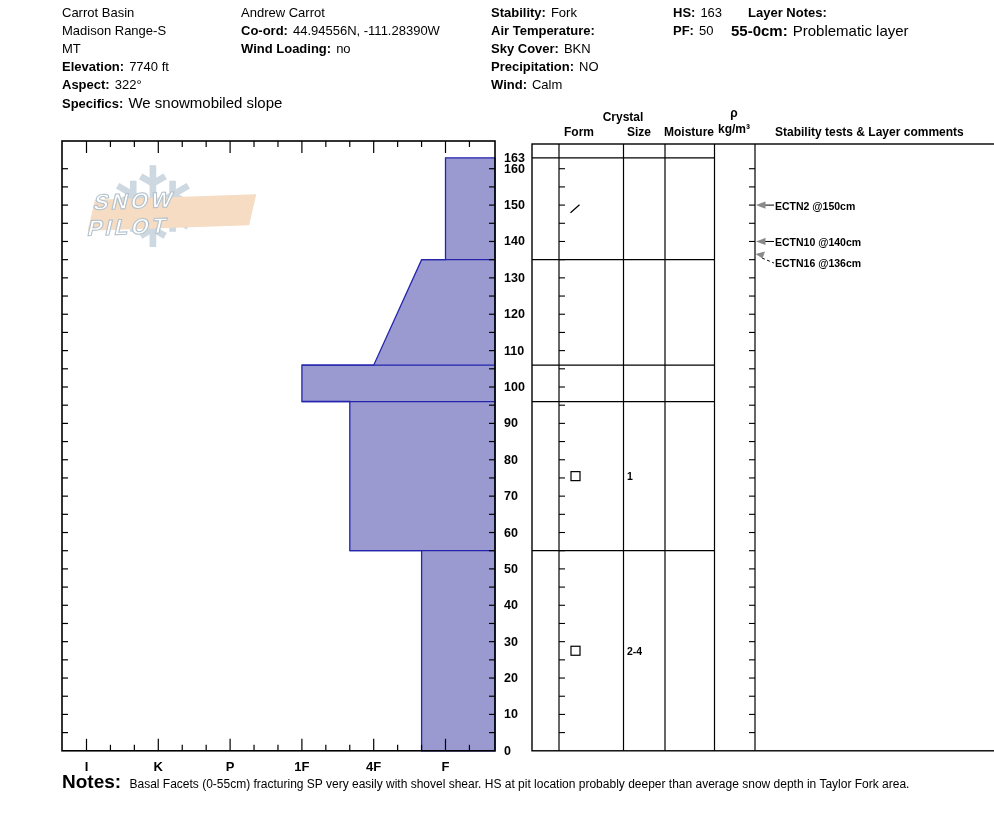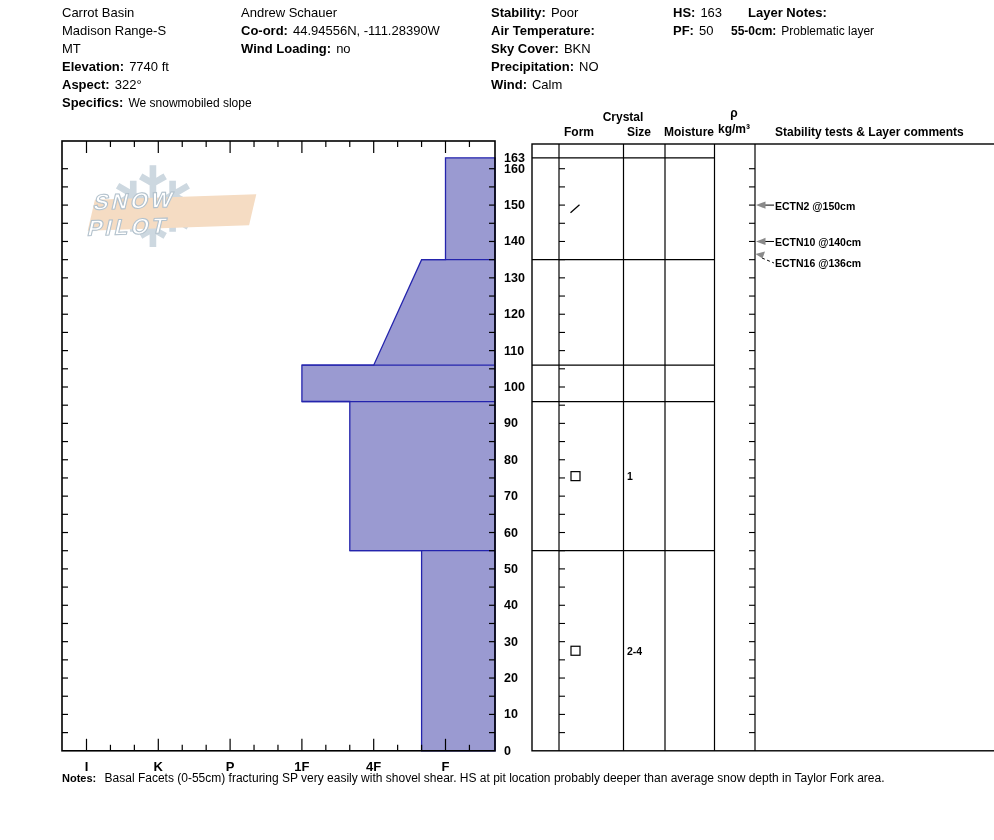--- a/index.html
+++ b/index.html
@@ -1,54 +1,54 @@
 <!DOCTYPE html>
 <html><head>
 <meta charset="utf-8">
 <style>
   html,body{margin:0;padding:0;background:#fff;}
   #page{position:relative;width:994px;height:840px;background:#fff;overflow:hidden;
         font-family:"Liberation Sans", sans-serif;color:#000;margin-left:48px;}
   .hcol{position:absolute;top:4px;font-size:13px;line-height:18px;white-space:nowrap;}
   .hcol b{font-weight:bold;text-align:right;}
   .val{margin-left:5px;}
-  .small{font-size:12px;}
+  .small{font-size:15px;}
   #logo-snowflake{position:absolute;left:58px;top:153px;font-size:112px;line-height:1;
                   color:#cdd8e0;user-select:none;}
   #logo-band{position:absolute;left:44px;top:197px;width:160px;height:31px;
              background:#f5dcc3;transform:skewX(-15deg) rotate(-2deg);
              display:flex;align-items:center;justify-content:center;}
   #logo-text{font-size:22px;font-weight:bold;letter-spacing:3px;color:#ffffff;
              -webkit-text-stroke:1px #b2c1cc;text-shadow:0 0 1px #b2c1cc;}
   #chart-svg{position:absolute;left:0;top:0;}
   #notes-line{position:absolute;left:14px;top:771px;font-size:12px;white-space:nowrap;}
-  #notes-line b{font-size:11px;font-weight:bold;}
+  #notes-line b{font-size:19px;font-weight:bold;}
 </style>
 </head>
 <body>
 
 <div id="page">
 
   <div class="hcol" style="left:14px">
     <div>Carrot Basin</div>
     <div>Madison Range-S</div>
     <div>MT</div>
     <div><b>Elevation:</b><span class="val">7740 ft</span></div>
     <div><b>Aspect:</b><span class="val">322°</span></div>
     <div><b>Specifics:</b><span class="val small">We snowmobiled slope</span></div>
   </div>
 
   <div class="hcol" style="left:193px">
-    <div>Andrew Schauer</div>
+    <div>Andrew Carrot</div>
     <div><b>Co-ord:</b><span class="val">44.94556N, -111.28390W</span></div>
     <div><b>Wind Loading:</b><span class="val">no</span></div>
   </div>
 
   <div class="hcol" style="left:443px">
-    <div><b>Stability:</b><span class="val">Poor</span></div>
+    <div><b>Stability:</b><span class="val">Fork</span></div>
     <div><b>Air Temperature:</b><span class="val"></span></div>
     <div><b>Sky Cover:</b><span class="val">BKN</span></div>
     <div><b>Precipitation:</b><span class="val">NO</span></div>
     <div><b>Wind:</b><span class="val">Calm</span></div>
   </div>
 
   <div class="hcol" style="left:625px">
     <div><b>HS:</b><span class="val">163</span></div>
     <div><b>PF:</b><span class="val">50</span></div>
   </div>

